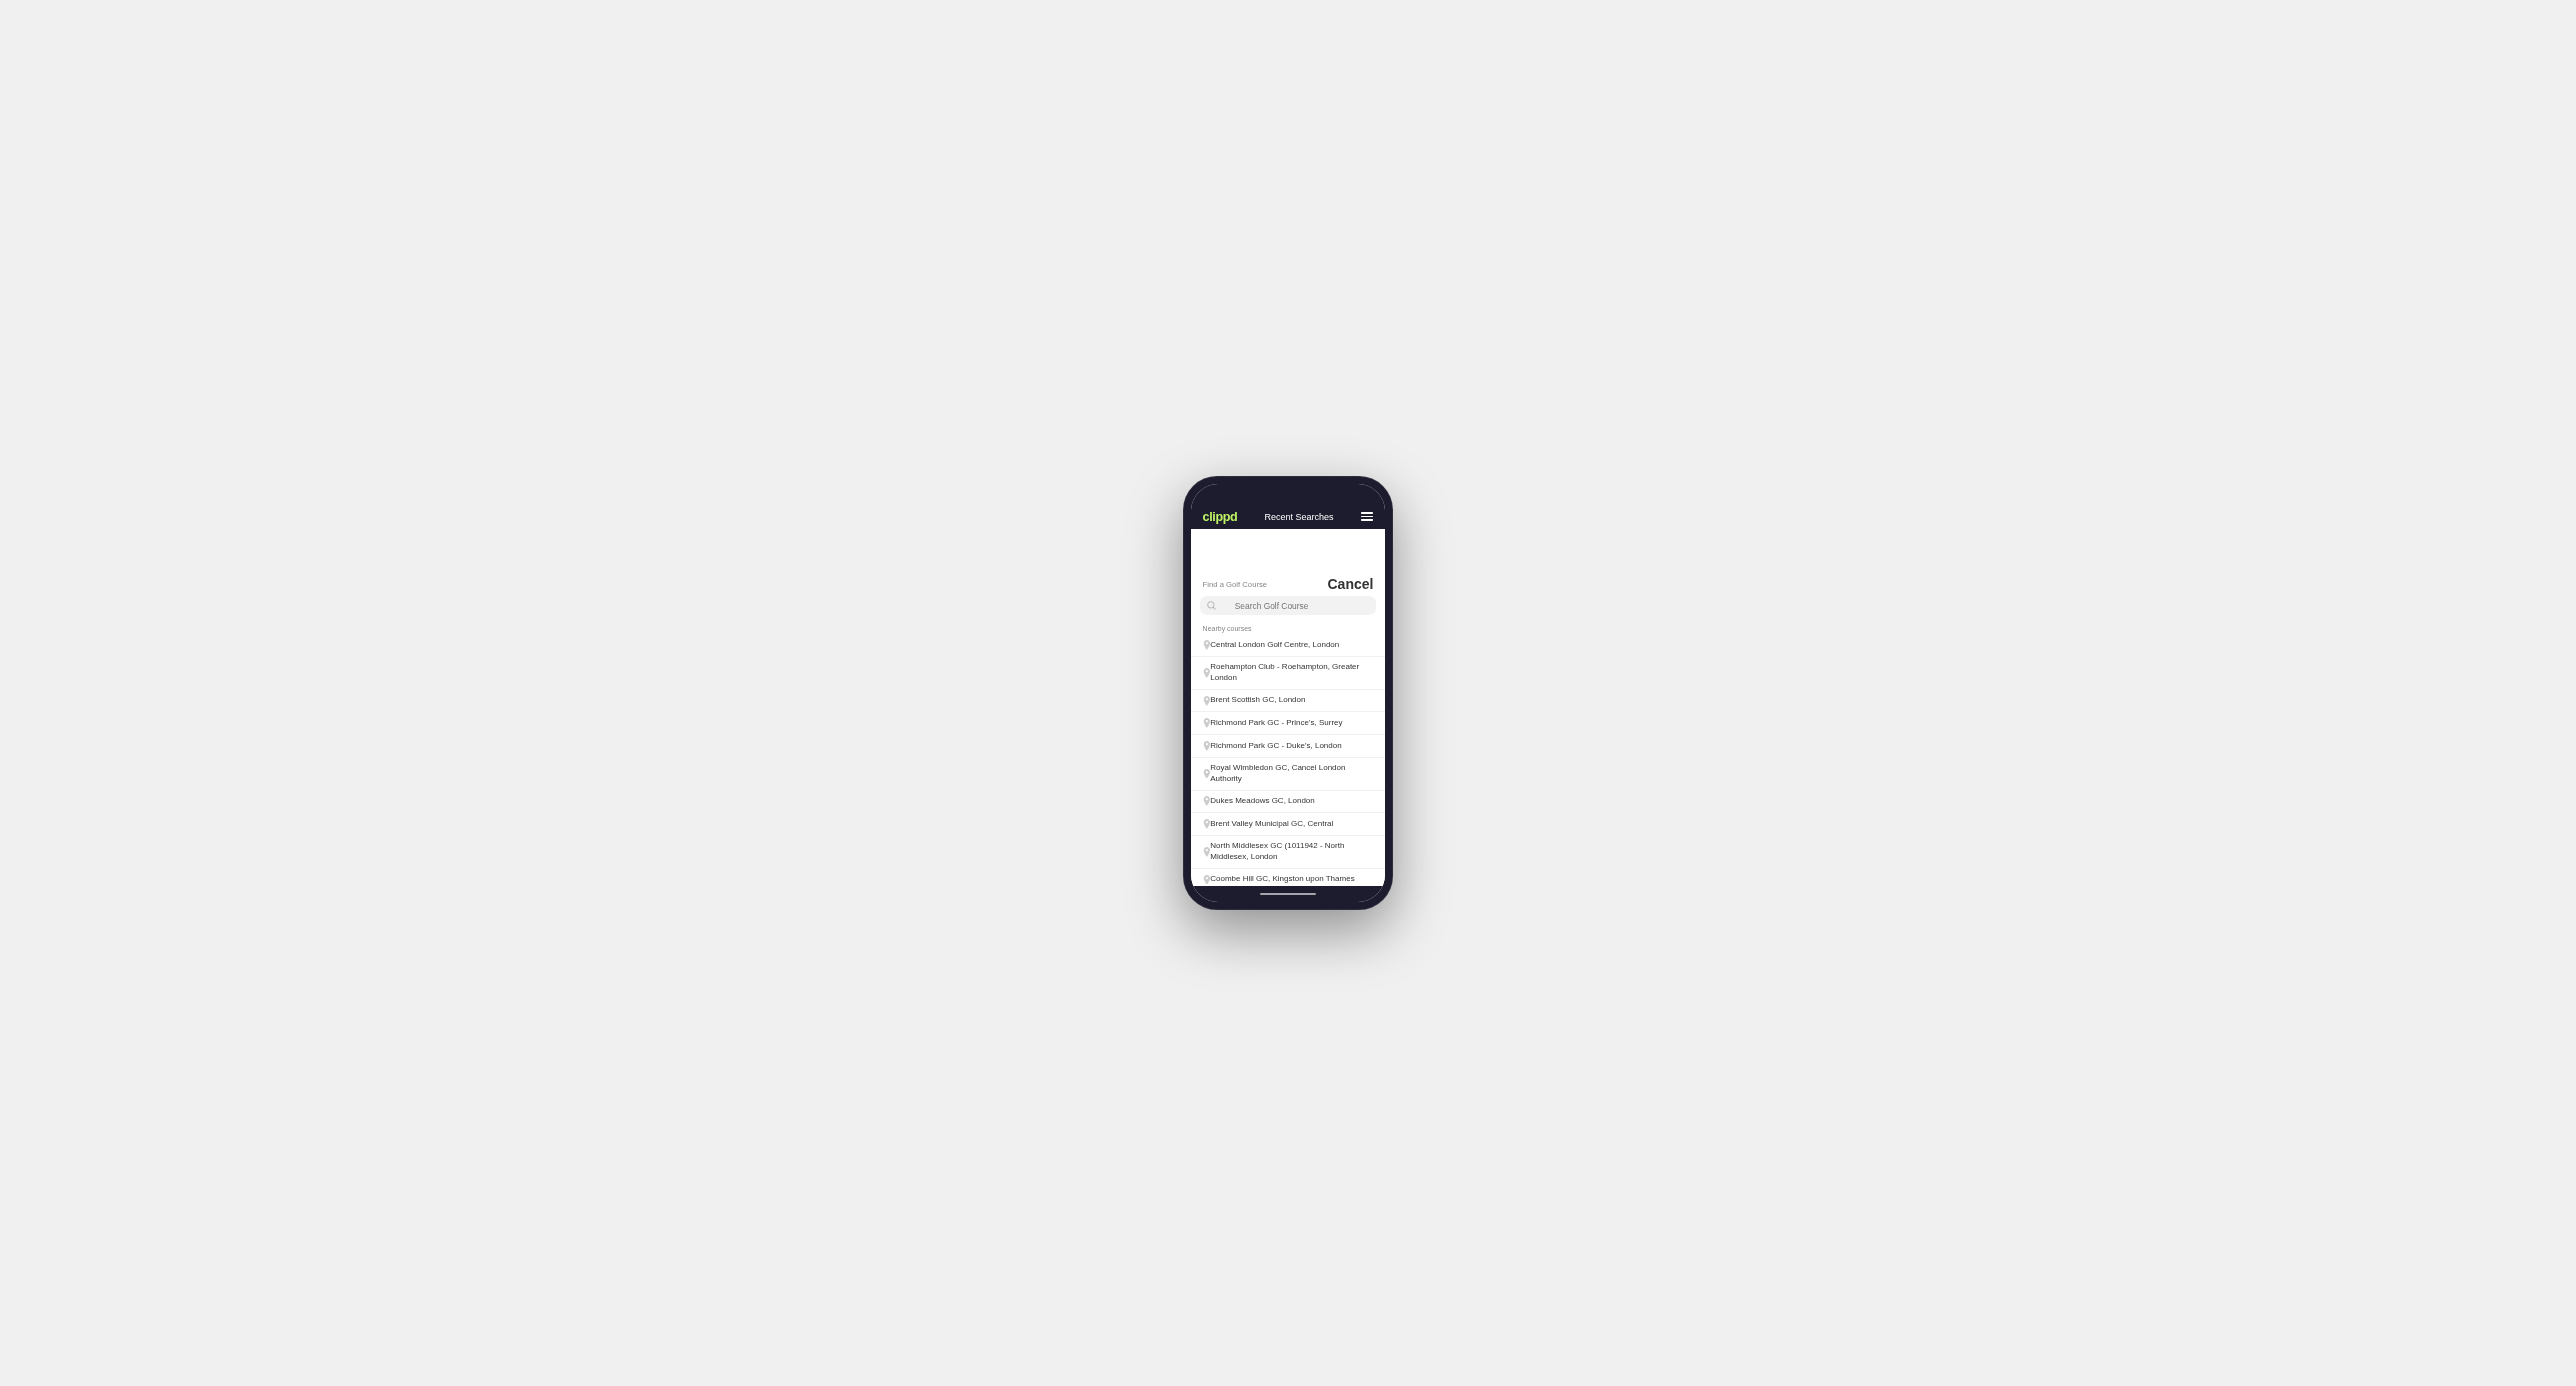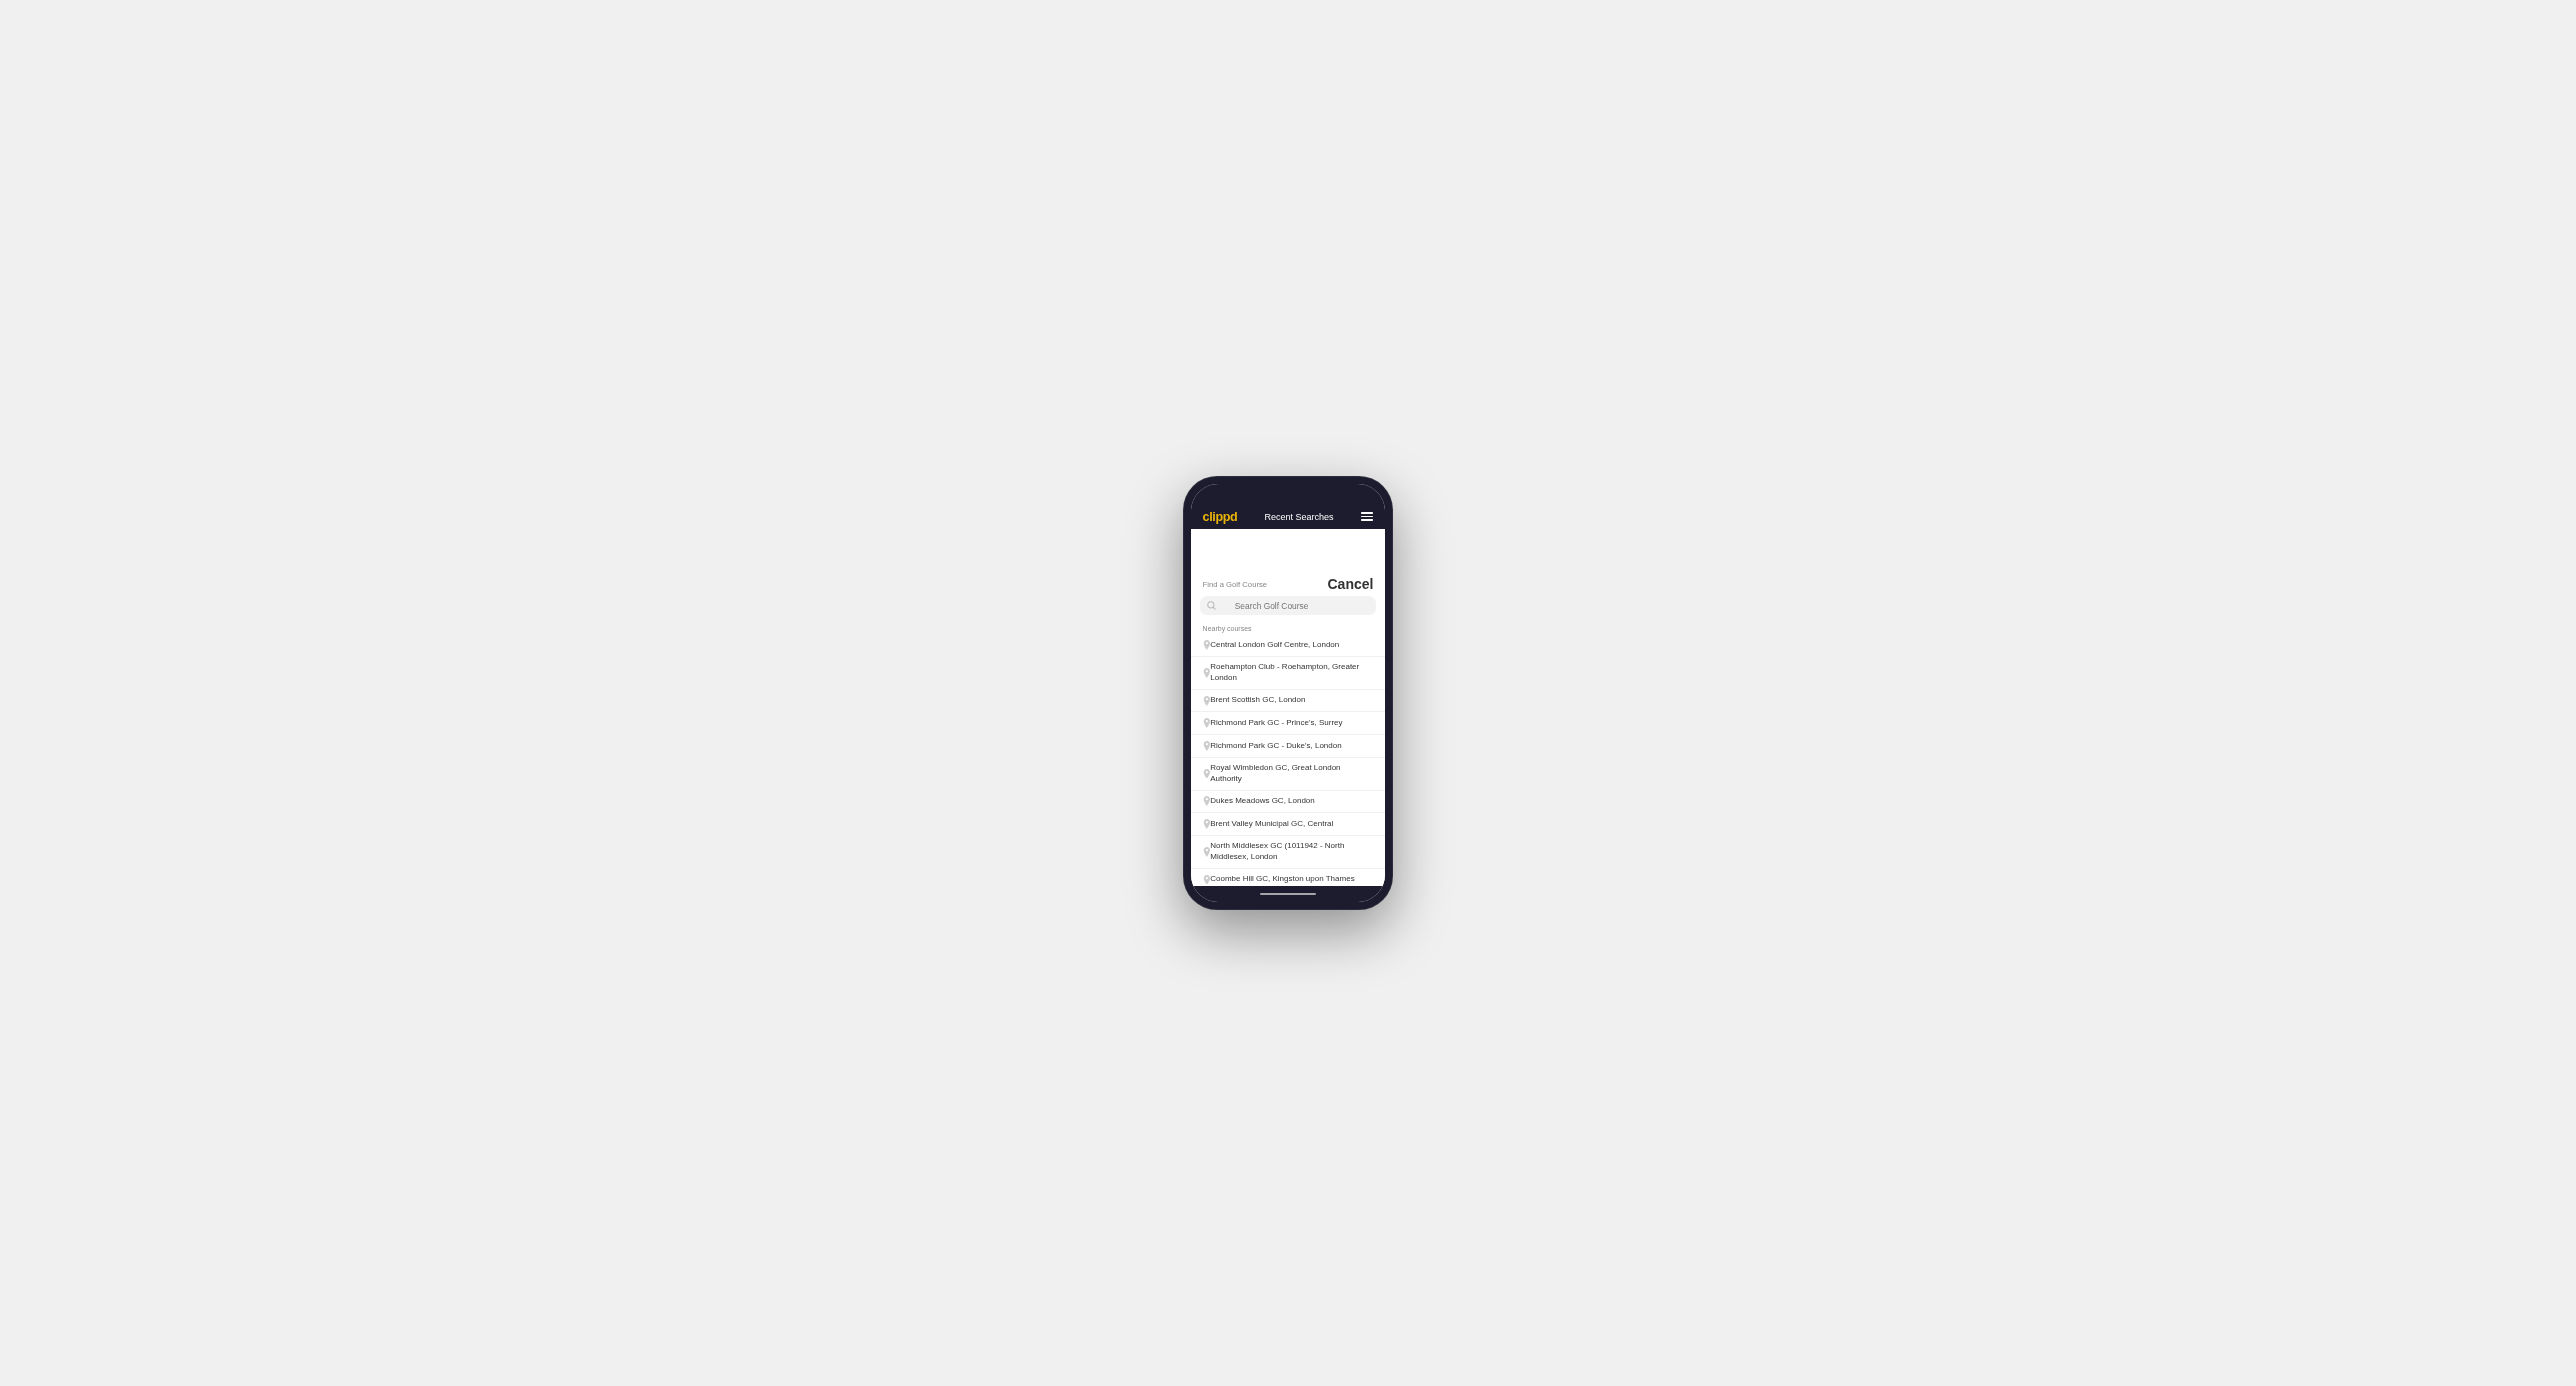--- a/index.html
+++ b/index.html
@@ -56,21 +56,21 @@
     .app-header {
       background: #1c1c2e;
       display: flex;
       align-items: center;
       justify-content: space-between;
       padding: 5.6px 11.2px;
       flex-shrink: 0;
     }
 
     .logo-text {
-      color: #eab308;
+      color: #bef264;
       font-size: 12.6px;
       font-weight: 700;
       letter-spacing: -0.4px;
     }
 
     .header-title {
       color: #ffffff;
       font-size: 9px;
       font-weight: 400;
     }
@@ -263,21 +263,21 @@
           <span class="pin-icon" style="font-size: 0px;"><svg width="7.7" height="9.8" viewBox="0 0 11 14" fill="none" xmlns="http://www.w3.org/2000/svg">
     <path d="M5.5 0C3.01 0 1 2.01 1 4.5C1 7.88 5.5 14 5.5 14C5.5 14 10 7.88 10 4.5C10 2.01 7.99 0 5.5 0ZM5.5 6C4.67 6 4 5.33 4 4.5C4 3.67 4.67 3 5.5 3C6.33 3 7 3.67 7 4.5C7 5.33 6.33 6 5.5 6Z" fill="#cccccc"></path>
   </svg></span>
           <span class="course-name">Richmond Park GC - Duke's, London</span>
         </li>
 
         <li class="course-item">
           <span class="pin-icon" style="font-size: 0px;"><svg width="7.7" height="9.8" viewBox="0 0 11 14" fill="none" xmlns="http://www.w3.org/2000/svg">
     <path d="M5.5 0C3.01 0 1 2.01 1 4.5C1 7.88 5.5 14 5.5 14C5.5 14 10 7.88 10 4.5C10 2.01 7.99 0 5.5 0ZM5.5 6C4.67 6 4 5.33 4 4.5C4 3.67 4.67 3 5.5 3C6.33 3 7 3.67 7 4.5C7 5.33 6.33 6 5.5 6Z" fill="#cccccc"></path>
   </svg></span>
-          <span class="course-name">Royal Wimbledon GC, Great London Authority</span>
+          <span class="course-name">Royal Wimbledon GC, Cancel London Authority</span>
         </li>
 
         <li class="course-item">
           <span class="pin-icon" style="font-size: 0px;"><svg width="7.7" height="9.8" viewBox="0 0 11 14" fill="none" xmlns="http://www.w3.org/2000/svg">
     <path d="M5.5 0C3.01 0 1 2.01 1 4.5C1 7.88 5.5 14 5.5 14C5.5 14 10 7.88 10 4.5C10 2.01 7.99 0 5.5 0ZM5.5 6C4.67 6 4 5.33 4 4.5C4 3.67 4.67 3 5.5 3C6.33 3 7 3.67 7 4.5C7 5.33 6.33 6 5.5 6Z" fill="#cccccc"></path>
   </svg></span>
           <span class="course-name">Dukes Meadows GC, London</span>
         </li>
 
         <li class="course-item">

